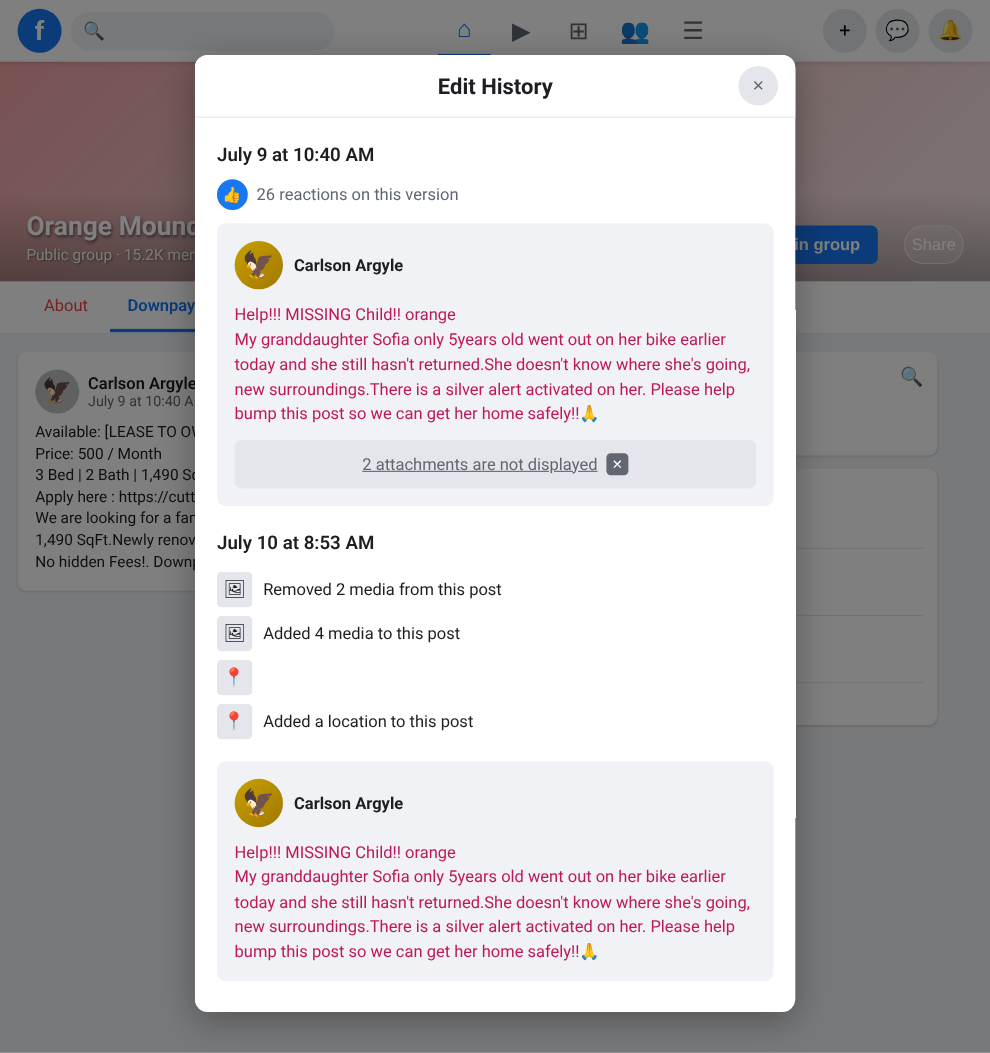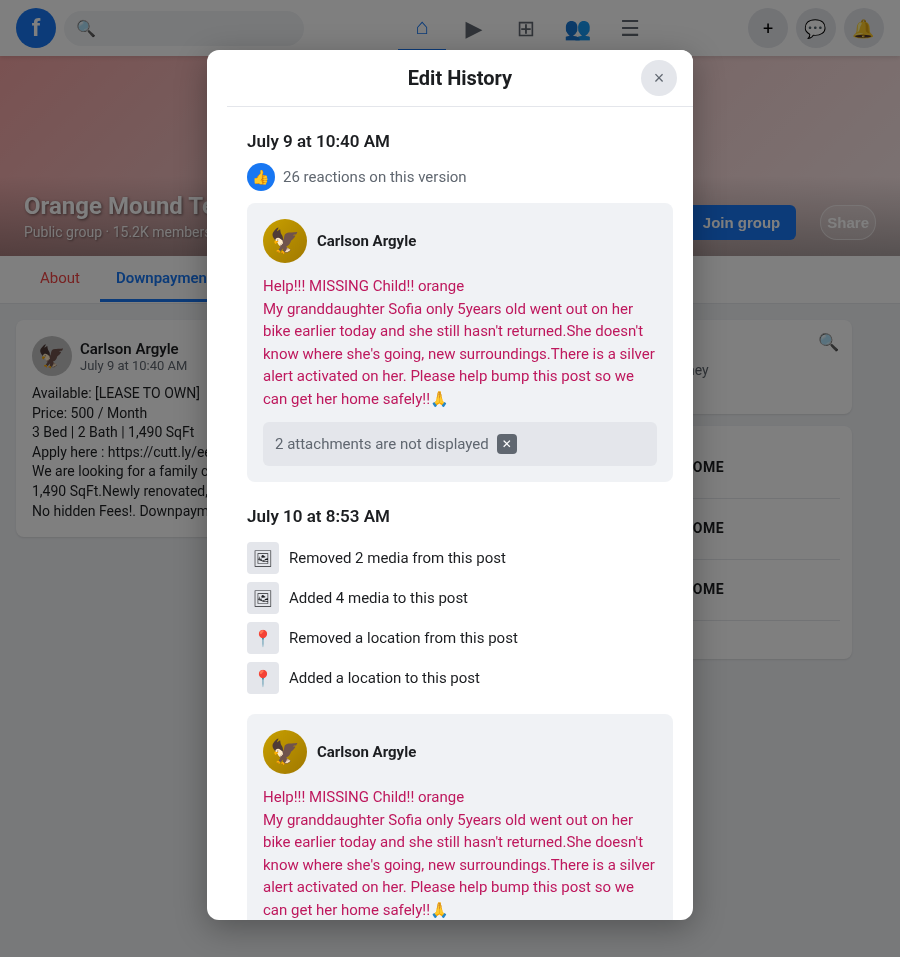--- a/index.html
+++ b/index.html
@@ -141,21 +141,21 @@
       font-weight: 600;
       cursor: pointer;
     }
     .btn-share {
       background: rgba(255,255,255,0.2);
       color: #fff;
       border: 1px solid rgba(255,255,255,0.5);
       border-radius: 17px;
       padding: 8px 6px;
       font-size: 15px;
-      font-weight: 700;
+      font-weight: 400;
       cursor: pointer;
     }
 
     
     .group-tabs {
       position: absolute;
       top: 256px;
       left: 0; right: 0;
       height: 48px;
       background: #fff;
@@ -298,26 +298,25 @@
       align-items: flex-start;
       justify-content: center;
       z-index: 100;
       padding-top: 50px;
     }
 
     
     .modal {
       background: #fff;
       border-radius: 12px;
-      width: 486px;
+      width: 546px;
       max-height: 870px;
       overflow-y: auto;
       box-shadow: 0 8px 32px rgba(0,0,0,0.3);
       position: relative;
-      padding-left: 20px;
     }
     .modal-header {
       position: sticky;
       top: 0;
       background: #fff;
       border-bottom: 1px solid #e4e6eb;
       padding: 16px 20px;
       display: flex;
       align-items: center;
       justify-content: center;
@@ -406,27 +405,29 @@
       color: #1c1e21;
     }
     .version-text {
       font-size: 15px;
       color: #be185d;
       line-height: 1.5;
     }
     .attachments-box {
       display: flex;
       align-items: center;
+      justify-content: center;
       gap: 8px;
       background: #e4e6eb;
       border-radius: 6px;
       padding: 12px;
       margin-top: 12px;
       font-size: 15px;
       color: #606770;
+      text-decoration: underline;
     }
     .attach-close {
       width: 20px;
       height: 20px;
       background: #606770;
       border-radius: 4px;
       display: flex;
       align-items: center;
       justify-content: center;
       color: #fff;
@@ -624,21 +625,20 @@
         <div class="change-item">
           <div class="change-icon">🖼</div>
           <span>Removed 2 media from this post</span>
         </div>
         <div class="change-item">
           <div class="change-icon">🖼</div>
           <span>Added 4 media to this post</span>
         </div>
         <div class="change-item">
           <div class="change-icon">📍</div>
-          <span>Removed a location from this post</span>
         </div>
         <div class="change-item">
           <div class="change-icon">📍</div>
           <span>Added a location to this post</span>
         </div>
       </div>
 
       <div class="version-card">
         <div class="version-author">
           <div class="seal-icon version-avatar">🦅</div>

